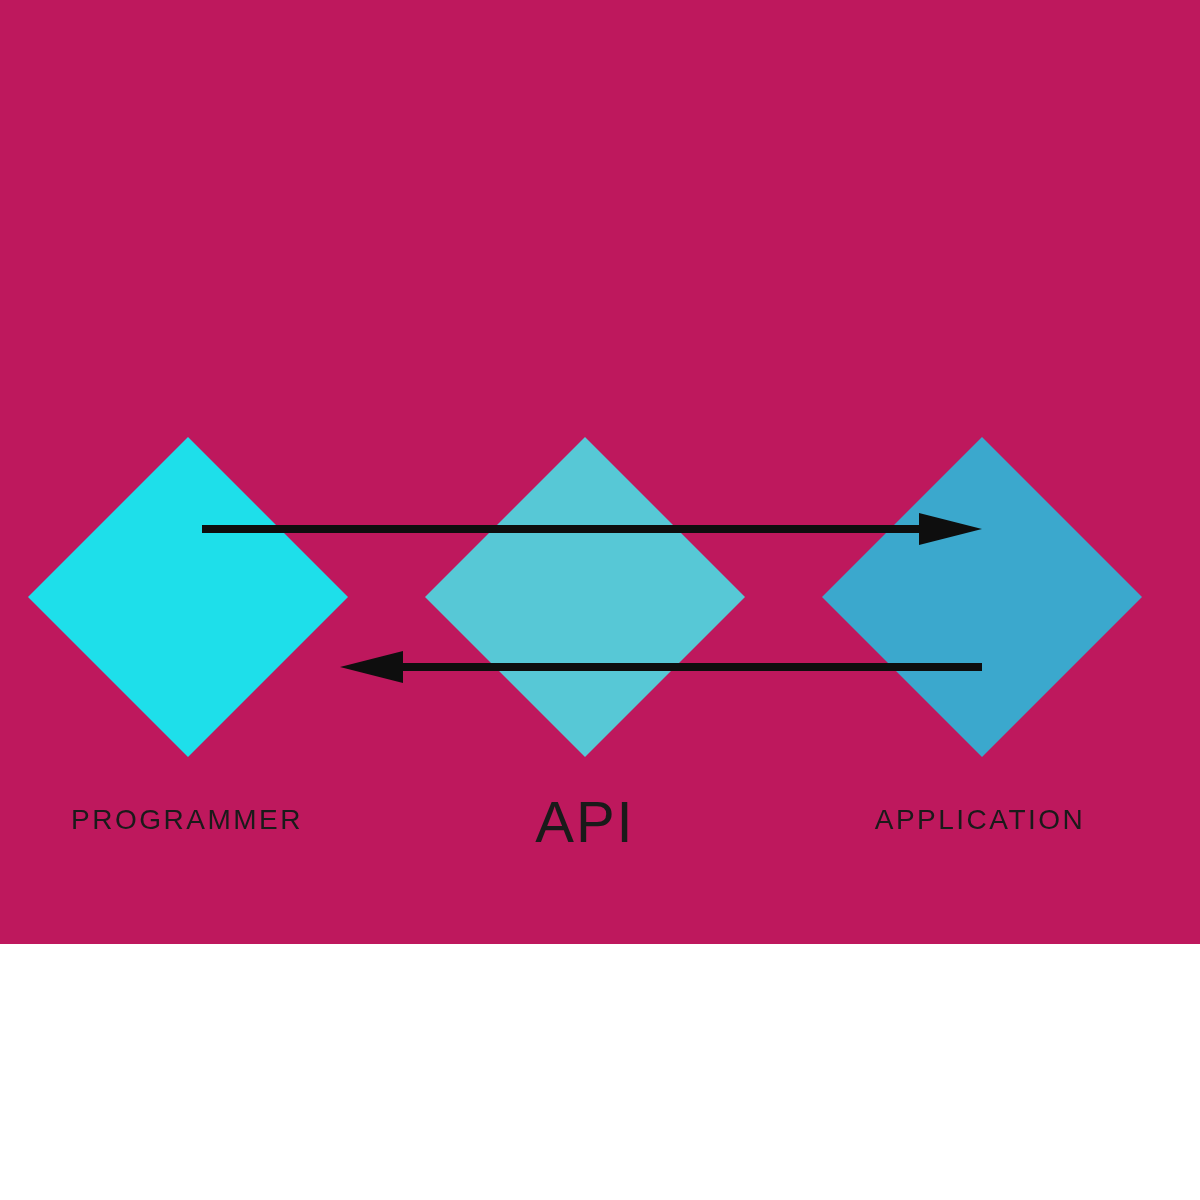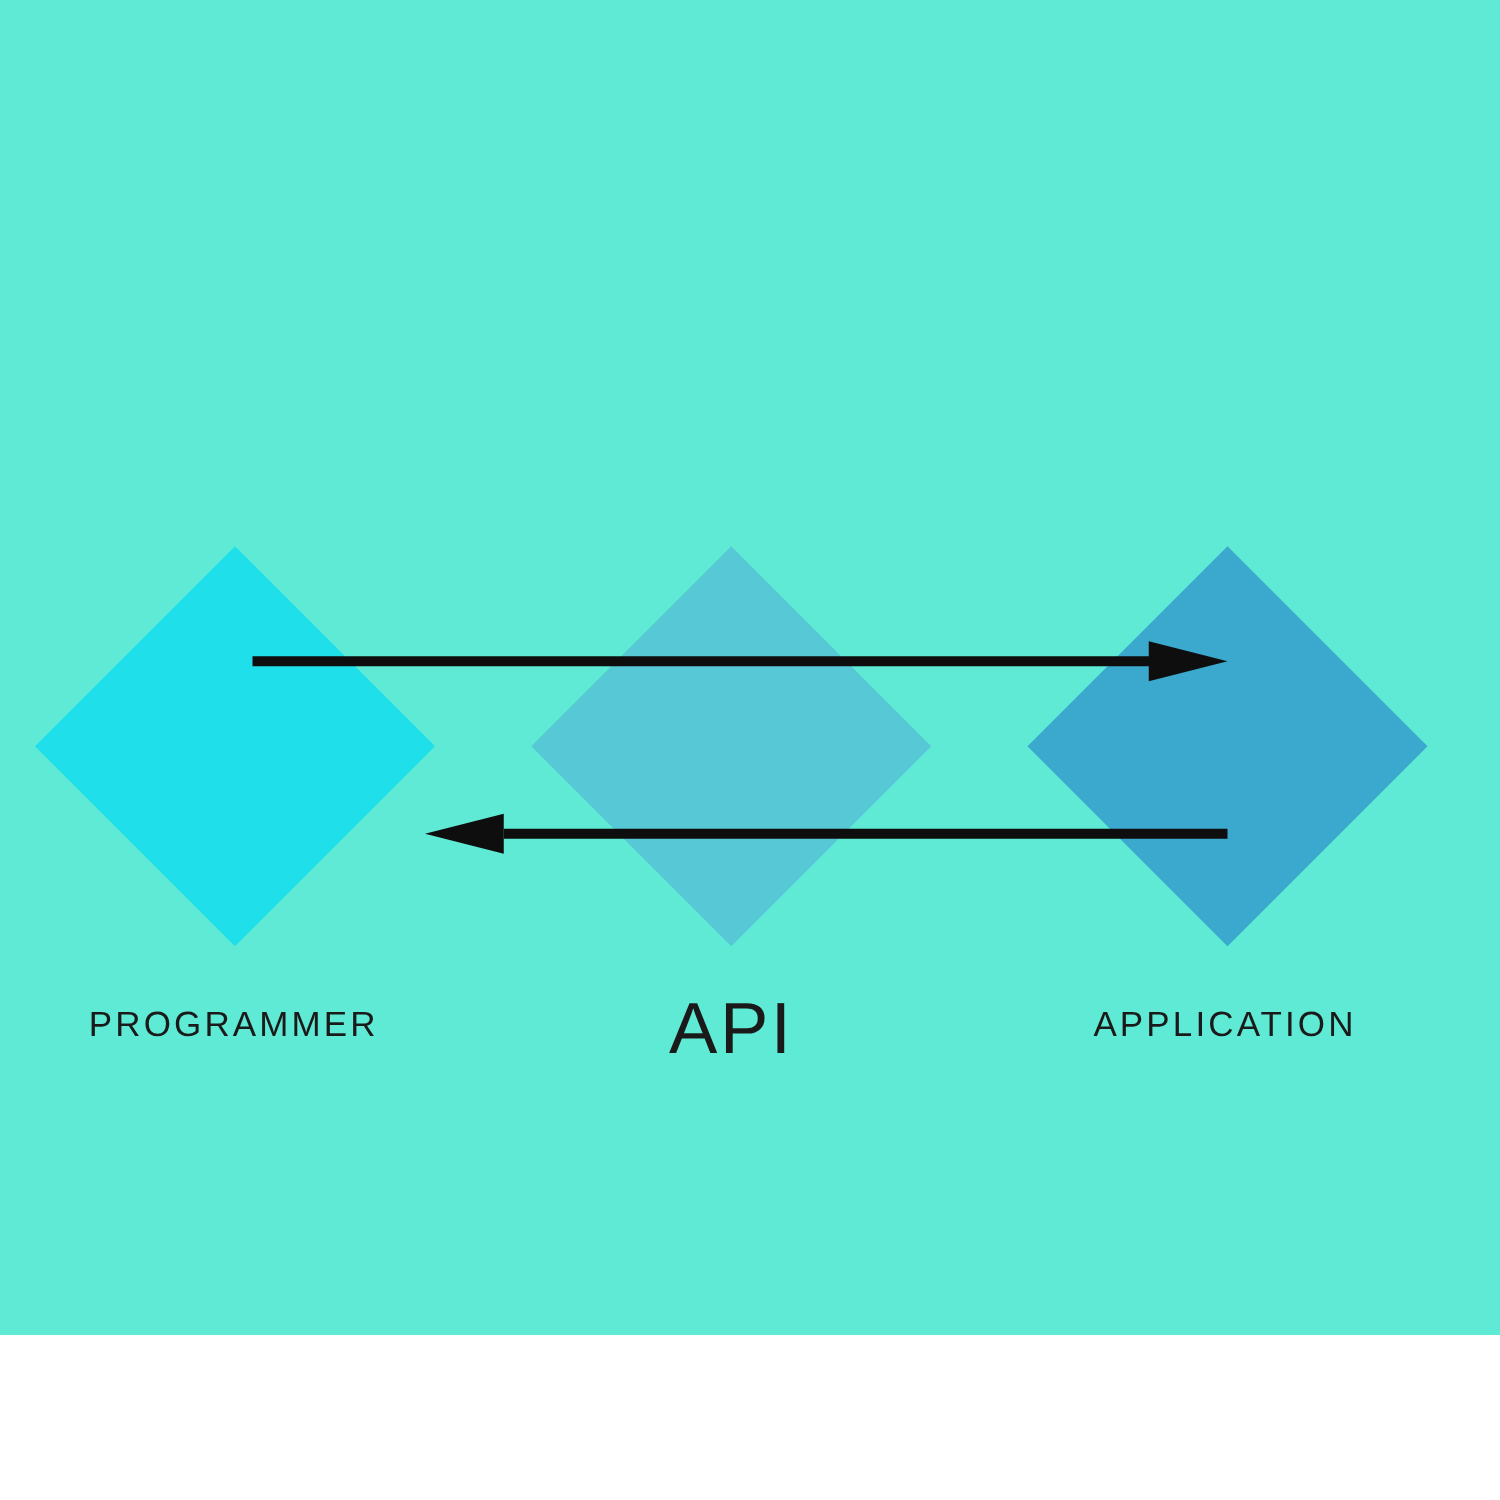--- a/index.html
+++ b/index.html
@@ -4,22 +4,22 @@
 <style>
   html, body {
     margin: 0;
     padding: 0;
     background: #ffffff;
     font-family: "Liberation Sans", sans-serif;
   }
   .canvas-wrap {
     position: relative;
     width: 1200px;
-    height: 1068px;
-    background: #5eead4;
+    height: 944px;
+    background: #be185d;
     overflow: hidden;
   }
   svg.diagram {
     display: block;
     width: 1200px;
     height: 1200px;
   }
   .node-label {
     fill: #1a1a1a;
     text-anchor: middle;

